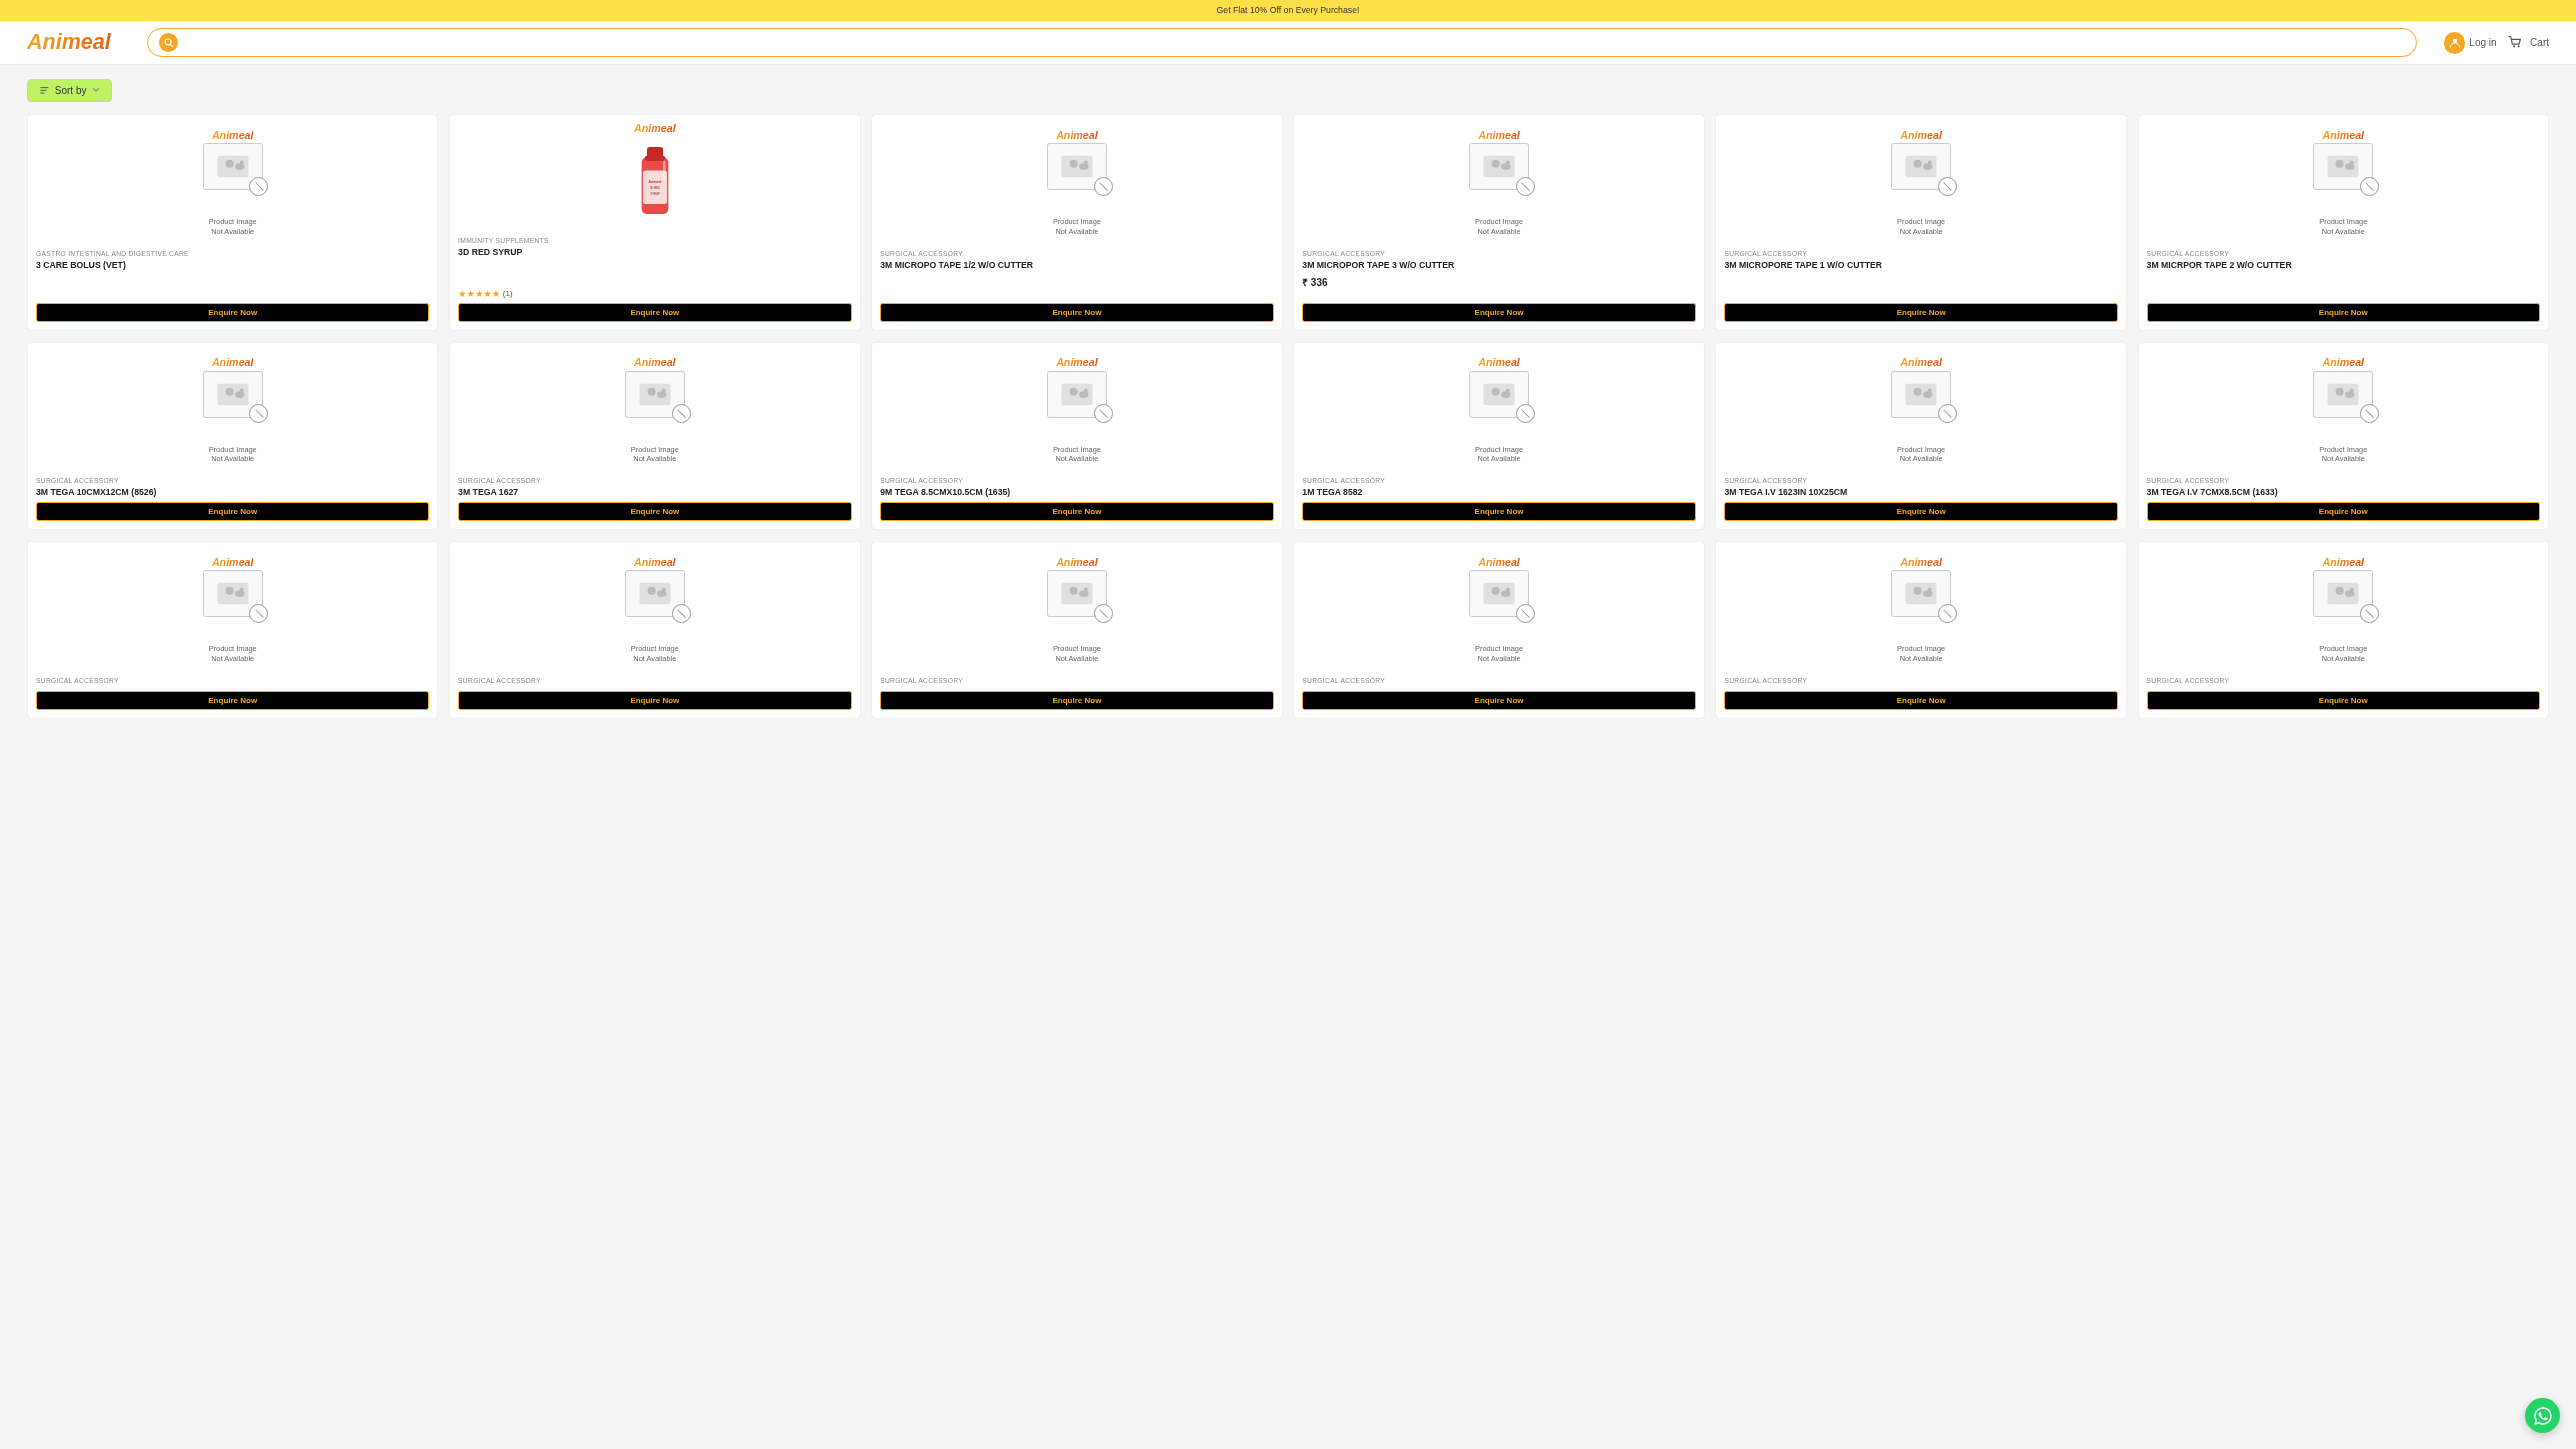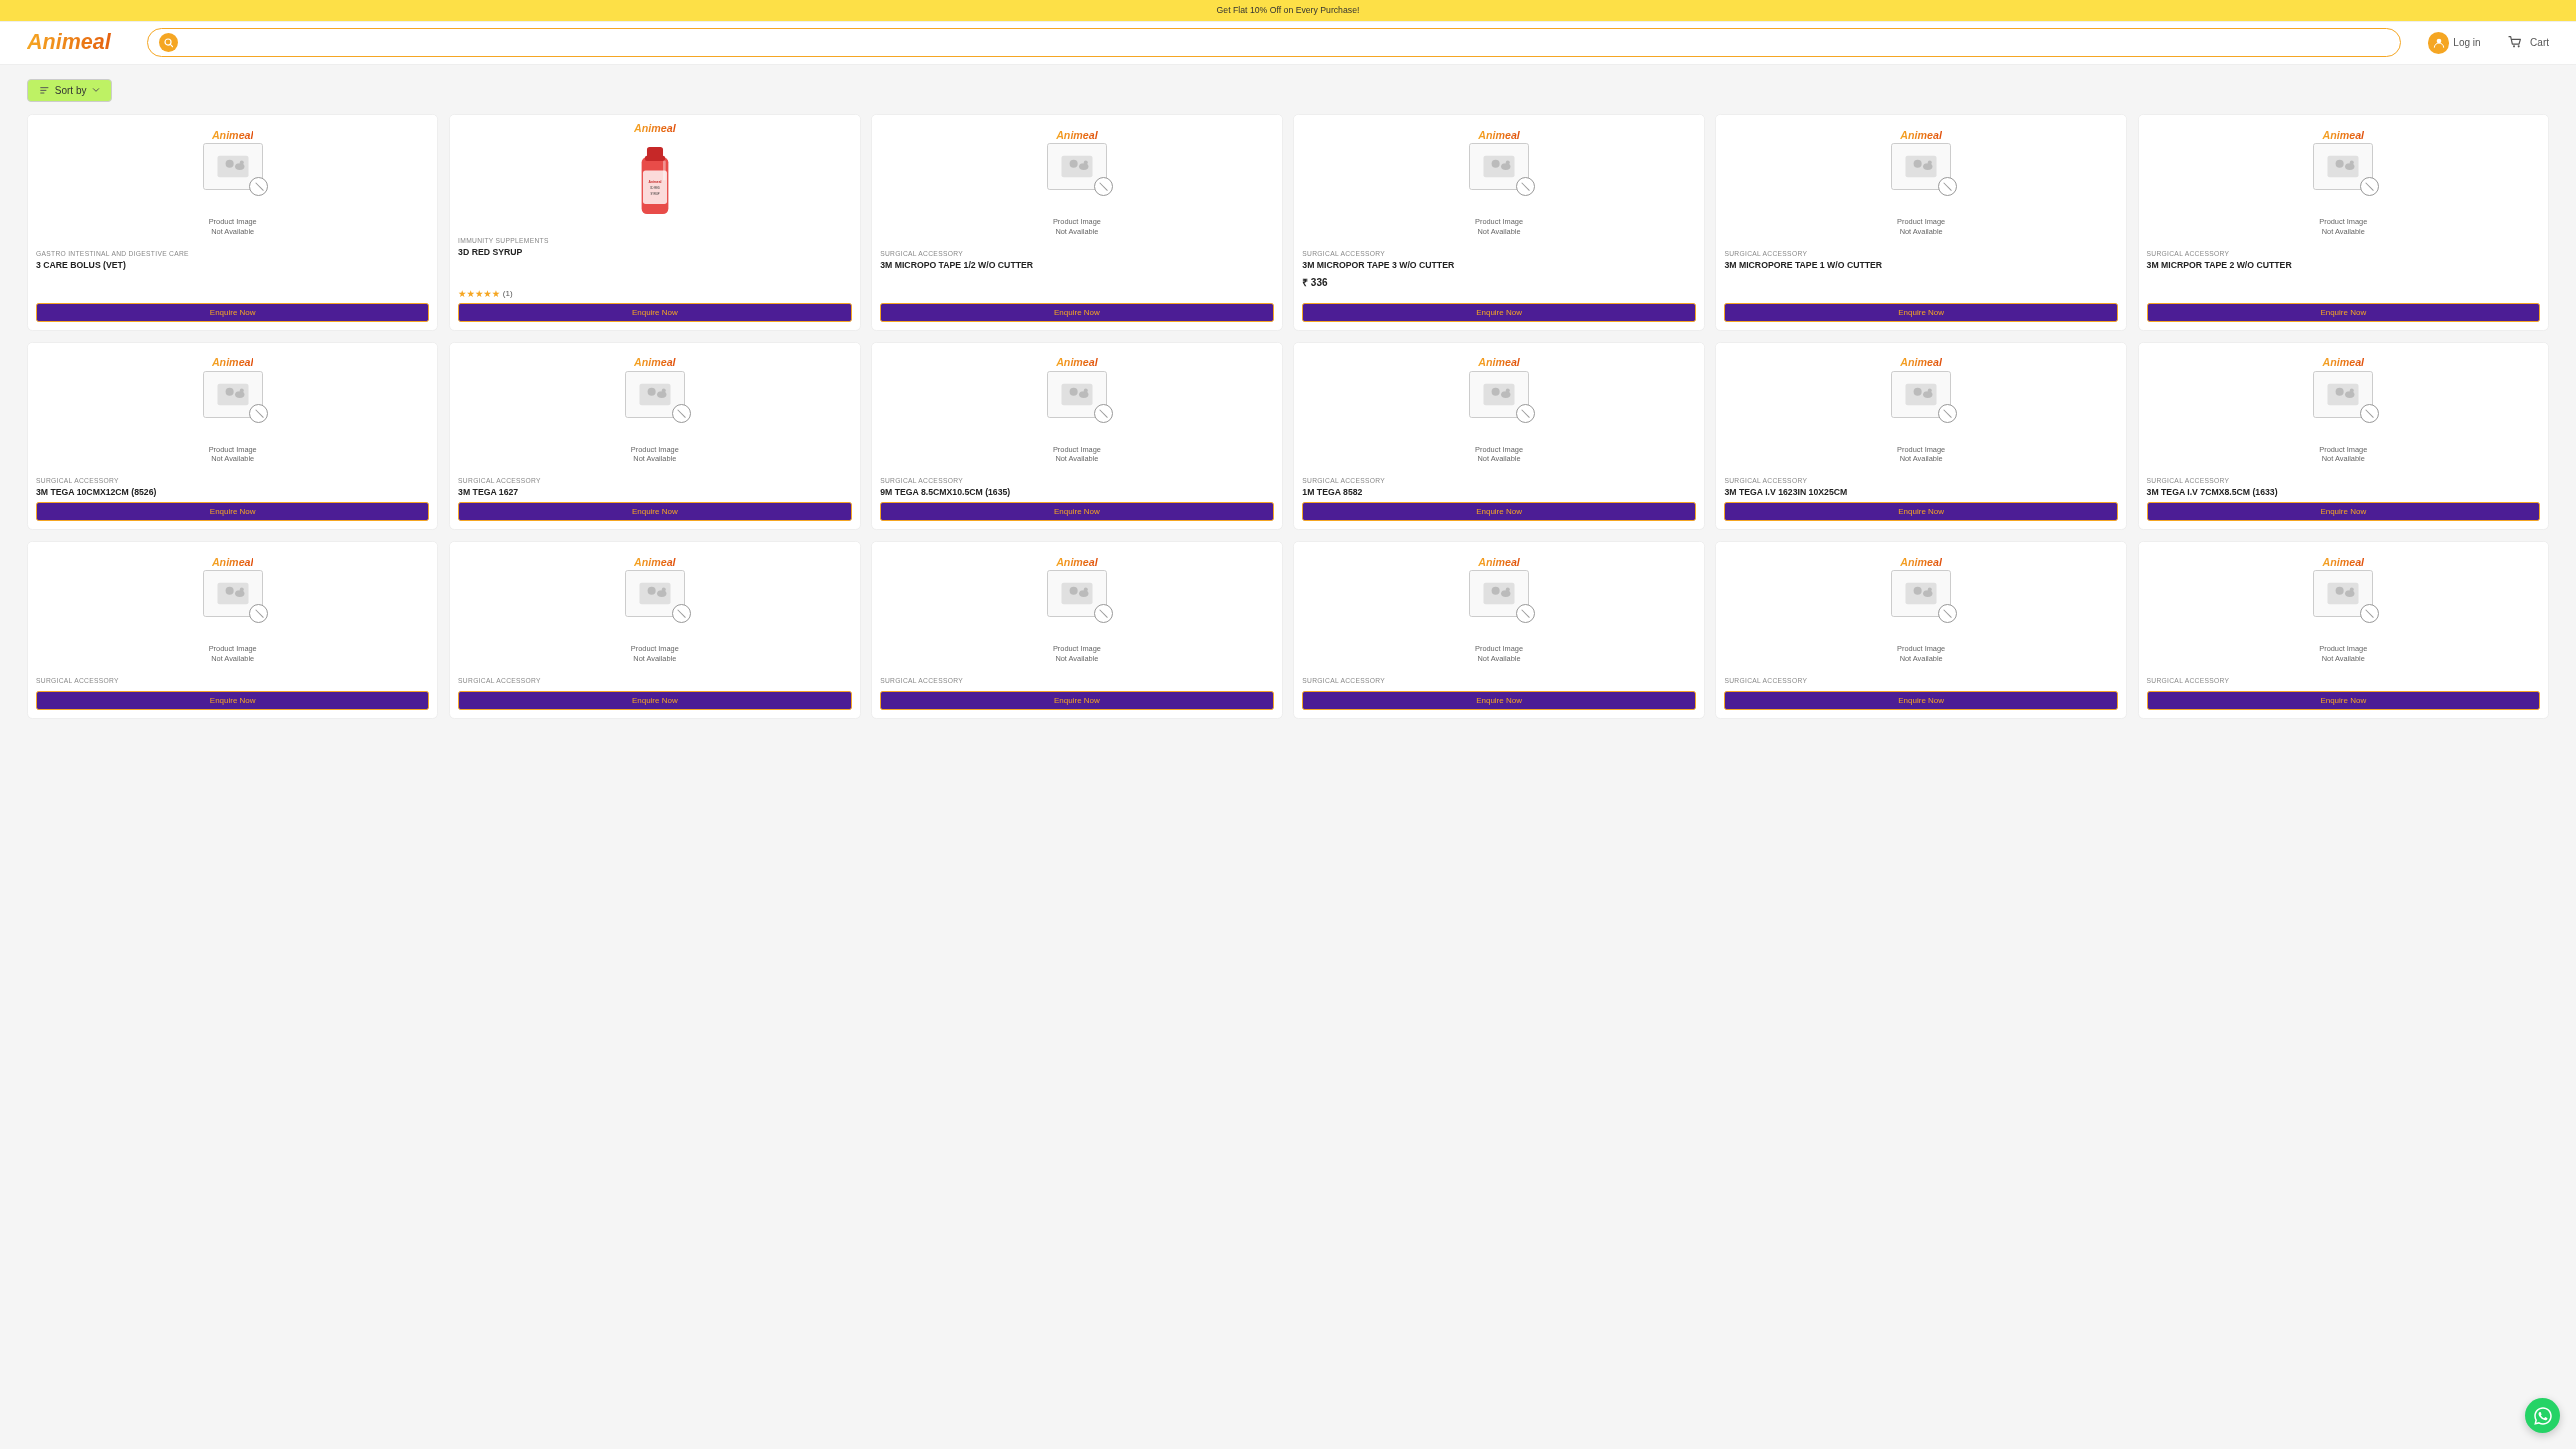--- a/index.html
+++ b/index.html
@@ -53,21 +53,21 @@
       font-size: 9.4px;
       flex-shrink: 0;
     }
     .search-input {
       border: none; outline: none;
       font-size: 9.4px;
       flex: 1;
       color: #333;
     }
     .header-actions {
-      display: flex; align-items: center; gap: 24px; padding-left: 13px;
+      display: flex; align-items: center; gap: 8px; padding-left: 13px;
     }
     .header-btn {
       display: flex; align-items: center; gap: 4px;
       background: none; border: none; cursor: pointer;
       font-size: 10px; color: #555;
     }
     .user-icon {
       width: 21.5px; height: 21.5px;
       background: #f5a623;
       border-radius: 50%;
@@ -218,26 +218,26 @@
 
     .product-price {
       font-size: 10px;
       font-weight: 700;
       color: #222;
       margin-bottom: 14px;
     }
 
     .enquire-btn {
       border: 1px solid #f5a623;
-      background: #4c1d95;
+      background: #000000;
       color: #f5a623;
       border-radius: 2.7px;
       padding: 4px 8px;
       font-size: 8px;
-      font-weight: 400;
+      font-weight: 700;
       cursor: pointer;
       width: 100%;
       text-align: center;
     }
 
     
     .whatsapp-fab {
       position: fixed;
       bottom: 16px;
       right: 16px;

